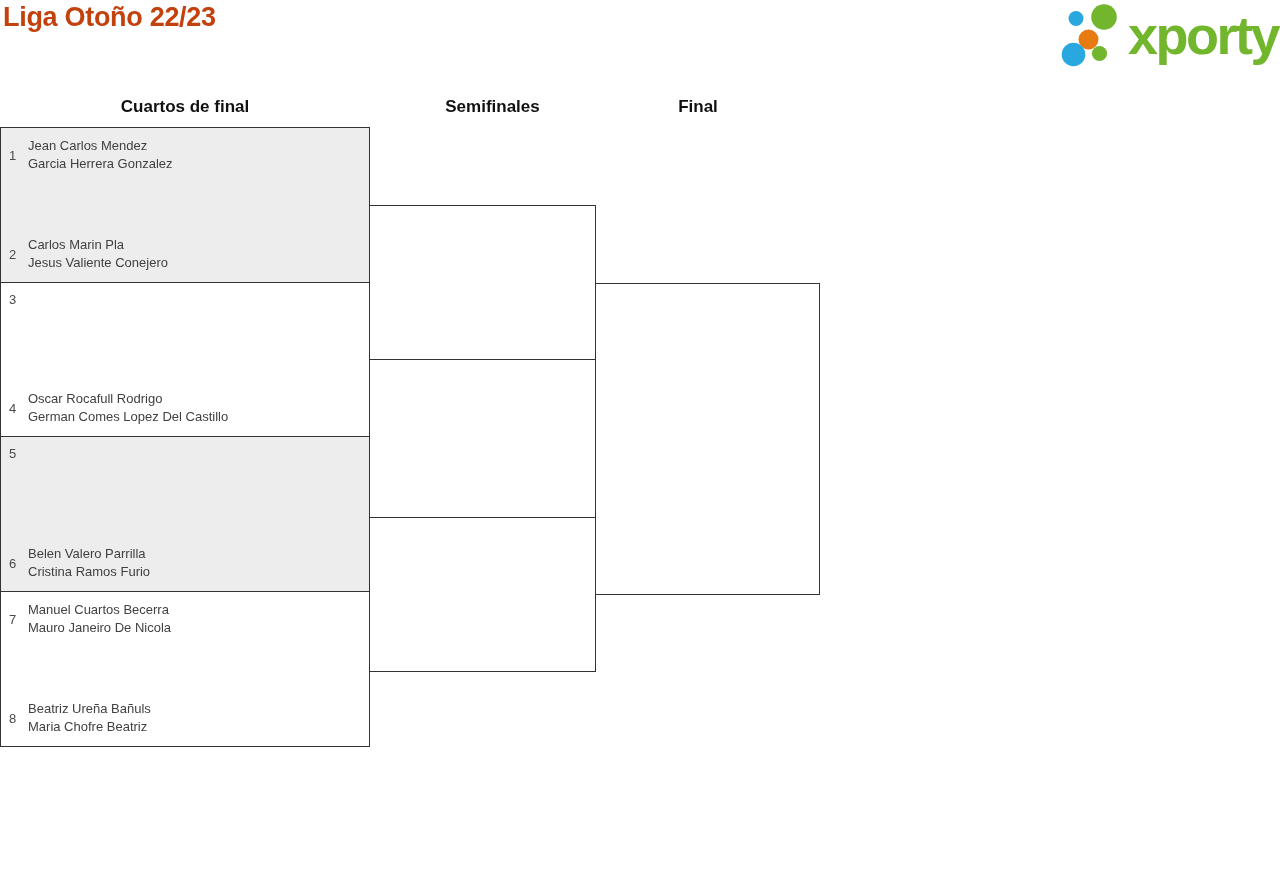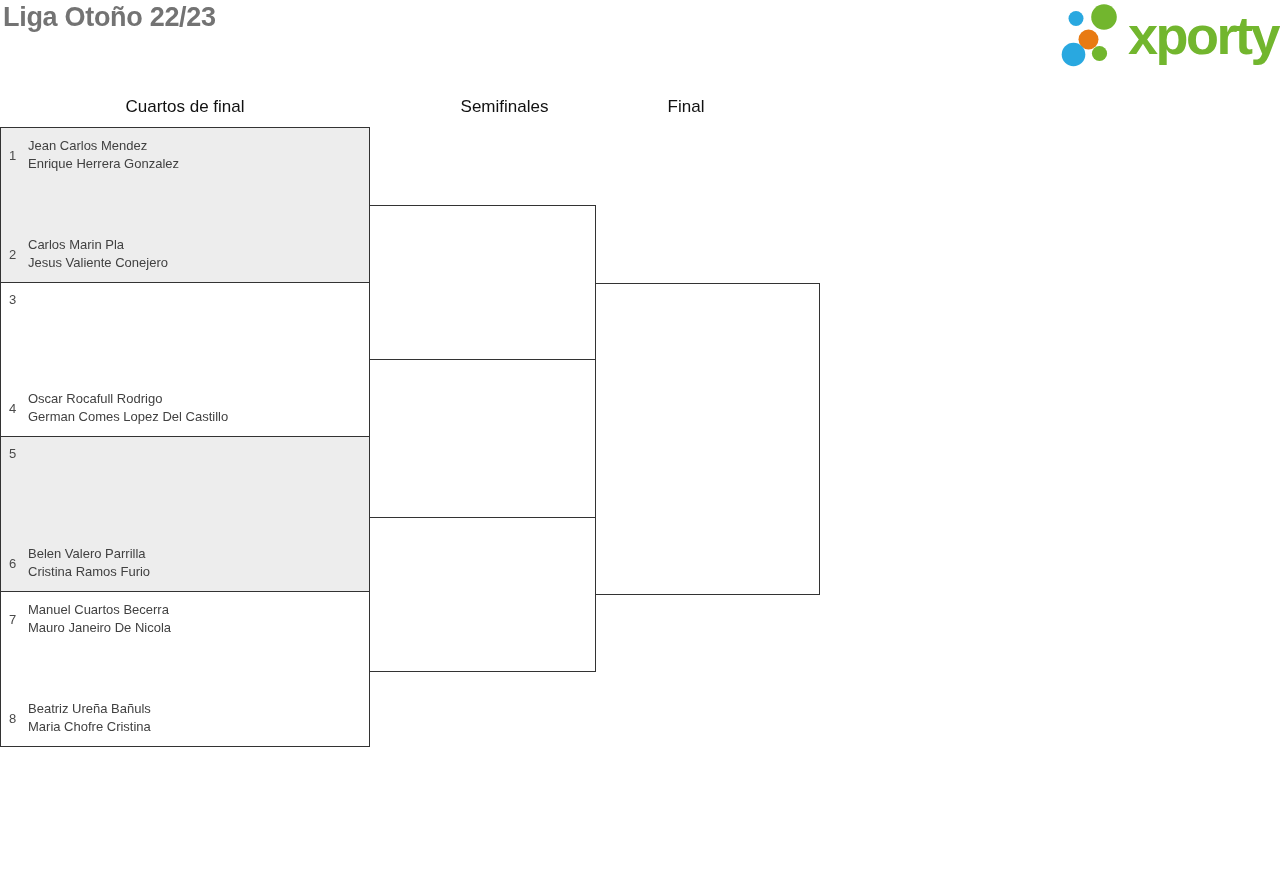--- a/index.html
+++ b/index.html
@@ -11,21 +11,21 @@
     font-family:"Liberation Sans", sans-serif;
     overflow:hidden;
   }
   
   .title{
     position:absolute;
     left:3px; top:1px;
     font-size:27px;
     font-weight:700;
     line-height:33px;
-    color:#737373;
+    color:#c2410c;
     letter-spacing:-0.3px;
   }
   .logo{
     position:absolute;
     top:1px; right:2px;
     display:flex;
     align-items:flex-start;
   }
   .logo svg{display:block;}
   .logo-text{
@@ -35,26 +35,26 @@
     letter-spacing:-2.5px;
     line-height:68px;
     margin-left:6px;
   }
   
   .col-h{
     position:absolute;
     top:97px;
     text-align:center;
     font-size:17px;
-    font-weight:400;
+    font-weight:700;
     color:#111111;
   }
   .ch0{left:0; width:370px;}
-  .ch1{left:392px; width:225px;}
-  .ch2{left:574px; width:224px;text-align:center;}
+  .ch1{left:380px; width:225px;}
+  .ch2{left:586px; width:224px;text-align:center;}
   
   .box{
     position:absolute;
     box-sizing:border-box;
     border:1px solid #333333;
     background:#ffffff;
   }
   .qmatch{
     left:0; width:370px;
     display:flex;
@@ -114,21 +114,21 @@
 
   <div class="col-h ch0">Cuartos de final</div>
   <div class="col-h ch1">Semifinales</div>
   <div class="col-h ch2">Final</div>
 
   <div class="box qmatch q0 gray">
     <div class="team">
       <span class="seed">1</span>
       <span class="players">
         <span class="pname">Jean Carlos Mendez</span>
-        <span class="pname">Enrique Herrera Gonzalez</span>
+        <span class="pname">Garcia Herrera Gonzalez</span>
       </span>
     </div>
     <div class="team">
       <span class="seed">2</span>
       <span class="players">
         <span class="pname">Carlos Marin Pla</span>
         <span class="pname">Jesus Valiente Conejero</span>
       </span>
     </div>
   </div>
@@ -164,21 +164,21 @@
       <span class="seed">7</span>
       <span class="players">
         <span class="pname">Manuel Cuartos Becerra</span>
         <span class="pname">Mauro Janeiro De Nicola</span>
       </span>
     </div>
     <div class="team">
       <span class="seed">8</span>
       <span class="players">
         <span class="pname">Beatriz Ureña Bañuls</span>
-        <span class="pname">Maria Chofre Cristina</span>
+        <span class="pname">Maria Chofre Beatriz</span>
       </span>
     </div>
   </div>
 
   <div class="box sbox s0"></div>
   <div class="box sbox s1"></div>
 
   <div class="box fbox"></div>
 
 </div>

